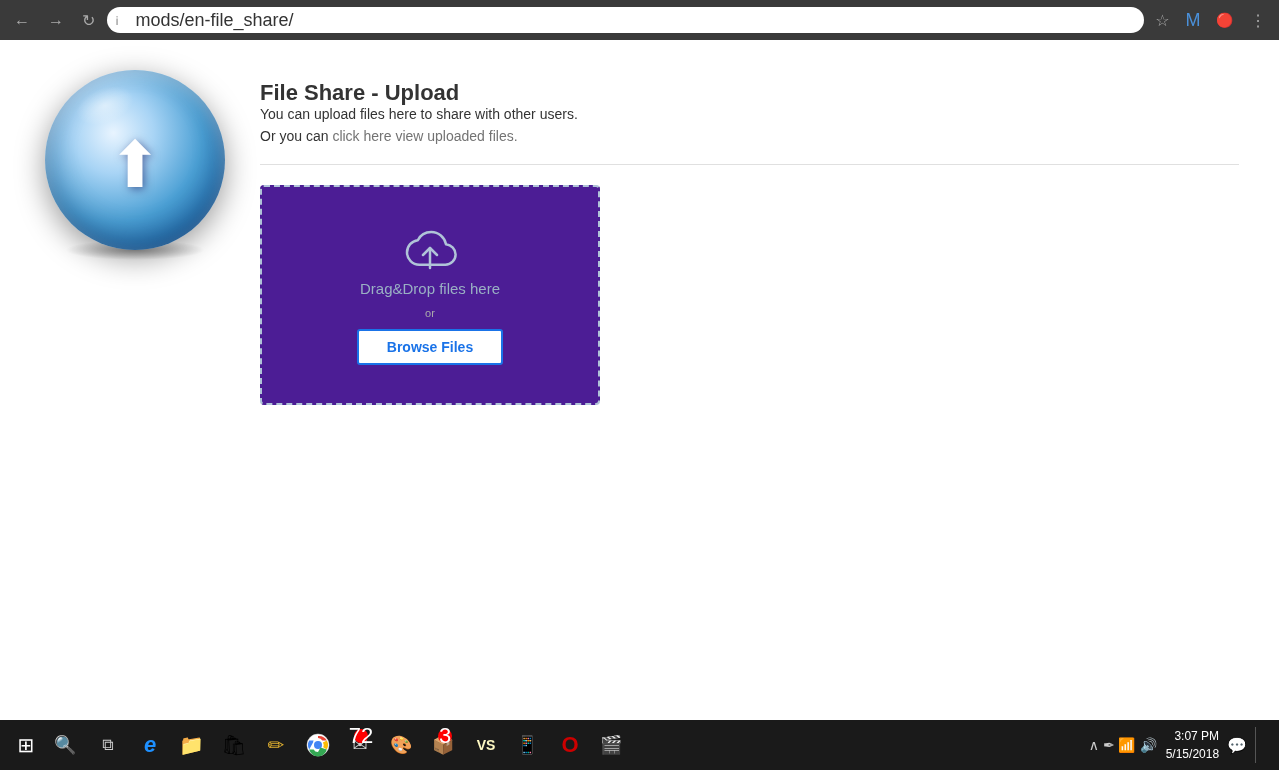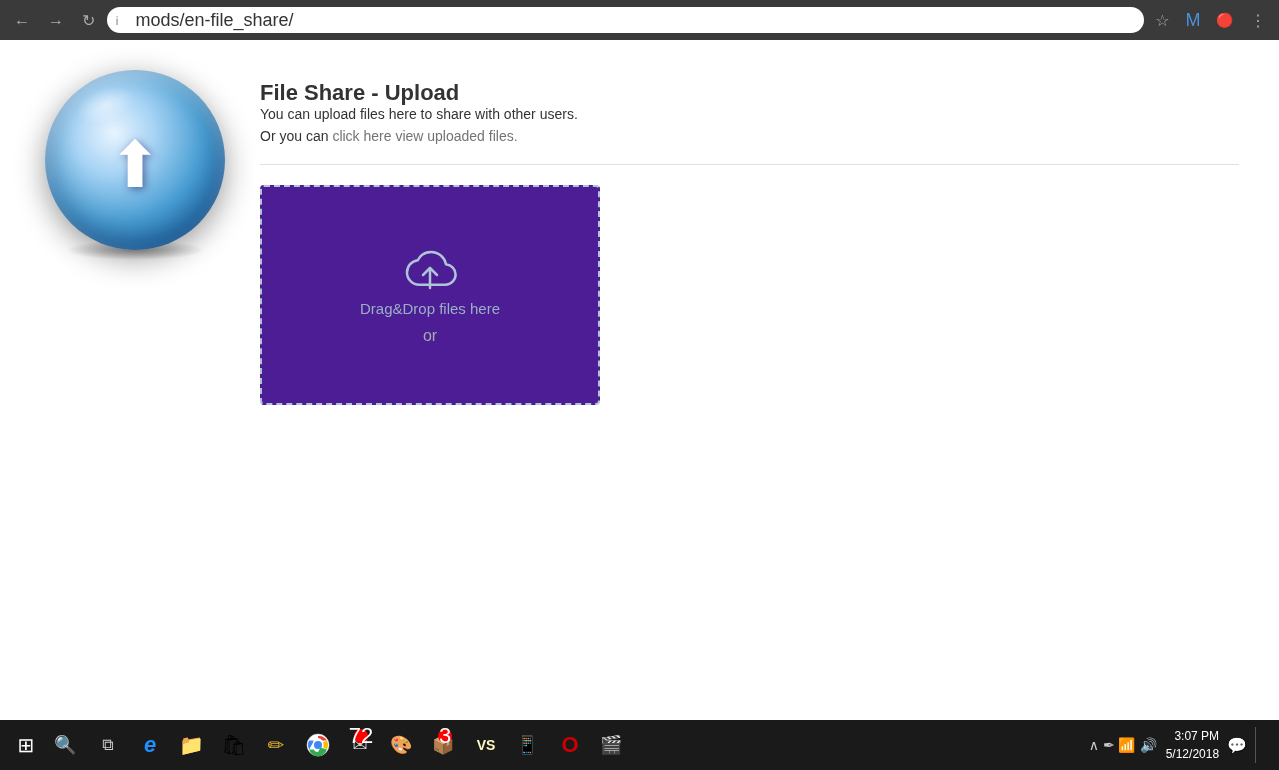--- a/index.html
+++ b/index.html
@@ -164,21 +164,21 @@
       background: #4c1d95;
     }
 
     .drag-drop-text {
       font-size: 15px;
       color: #9ab0c4;
       font-weight: 400;
     }
 
     .or-text {
-      font-size: 16px;
+      font-size: 11px;
       color: #aaa;
     }
 
     .browse-btn {
       border: 2px solid #1a73e8;
       background: #fff;
       color: #1a73e8;
       font-size: 14px;
       font-weight: 600;
       padding: 8px 28px;
@@ -313,20 +313,21 @@
     <div class="drop-zone">
 
       <svg width="56" height="44" viewBox="0 0 56 44" fill="none" xmlns="http://www.w3.org/2000/svg">
         <path d="M44 18.2C42.6 11.3 36.6 6 29.3 6C23.4 6 18.3 9.3 15.8 14.2C9.7 14.9 5 20.1 5 26.4C5 33.2 10.5 38.7 17.3 38.7H43.4C49 38.7 53.6 34.1 53.6 28.5C53.6 23.2 49.4 18.8 44 18.2Z" stroke="#b0c4d8" stroke-width="2.5" fill="none"></path>
         <line x1="28" y1="42" x2="28" y2="22" stroke="#b0c4d8" stroke-width="2.5" stroke-linecap="round"></line>
         <polyline points="21,29 28,22 35,29" stroke="#b0c4d8" stroke-width="2.5" fill="none" stroke-linecap="round" stroke-linejoin="round"></polyline>
       </svg>
 
       <span class="drag-drop-text">Drag&amp;Drop files here</span>
       <span class="or-text">or</span>
+      <button class="browse-btn">Browse Files</button>
     </div>
   </div>
 </div>
 
 <div class="taskbar">
 
   <div class="taskbar-start">
     <span class="start-icon">⊞</span>
   </div>
 
@@ -397,18 +398,18 @@
 
   <div class="taskbar-right">
     <div class="sys-tray">
       <span class="tray-icon">∧</span>
       <span class="tray-icon">✒</span>
       <span class="tray-icon">📶</span>
       <span class="tray-icon">🔊</span>
     </div>
     <div class="time-block">
       <div>3:07 PM</div>
-      <div>5/12/2018</div>
+      <div>5/15/2018</div>
     </div>
     <span class="tray-icon" style="font-size:16px;">💬</span>
     <div class="show-desktop"></div>
   </div>
 </div>
 
 </body></html>

